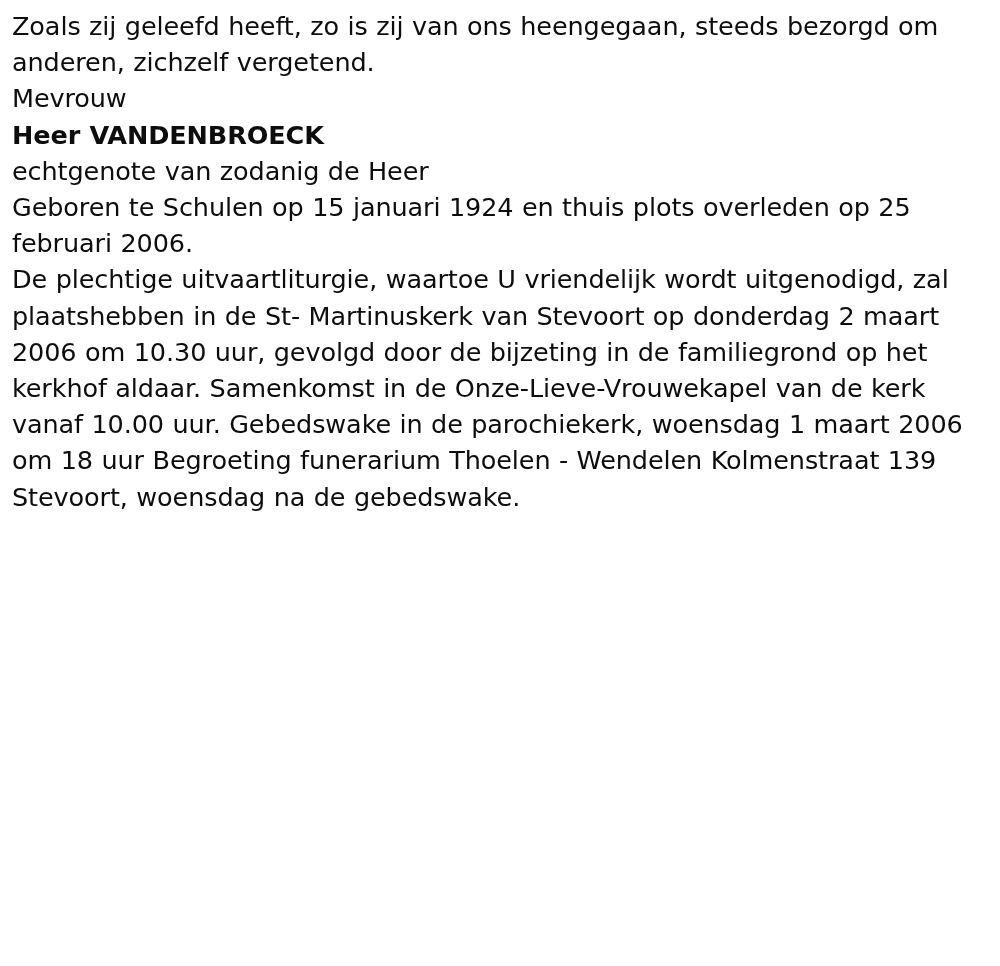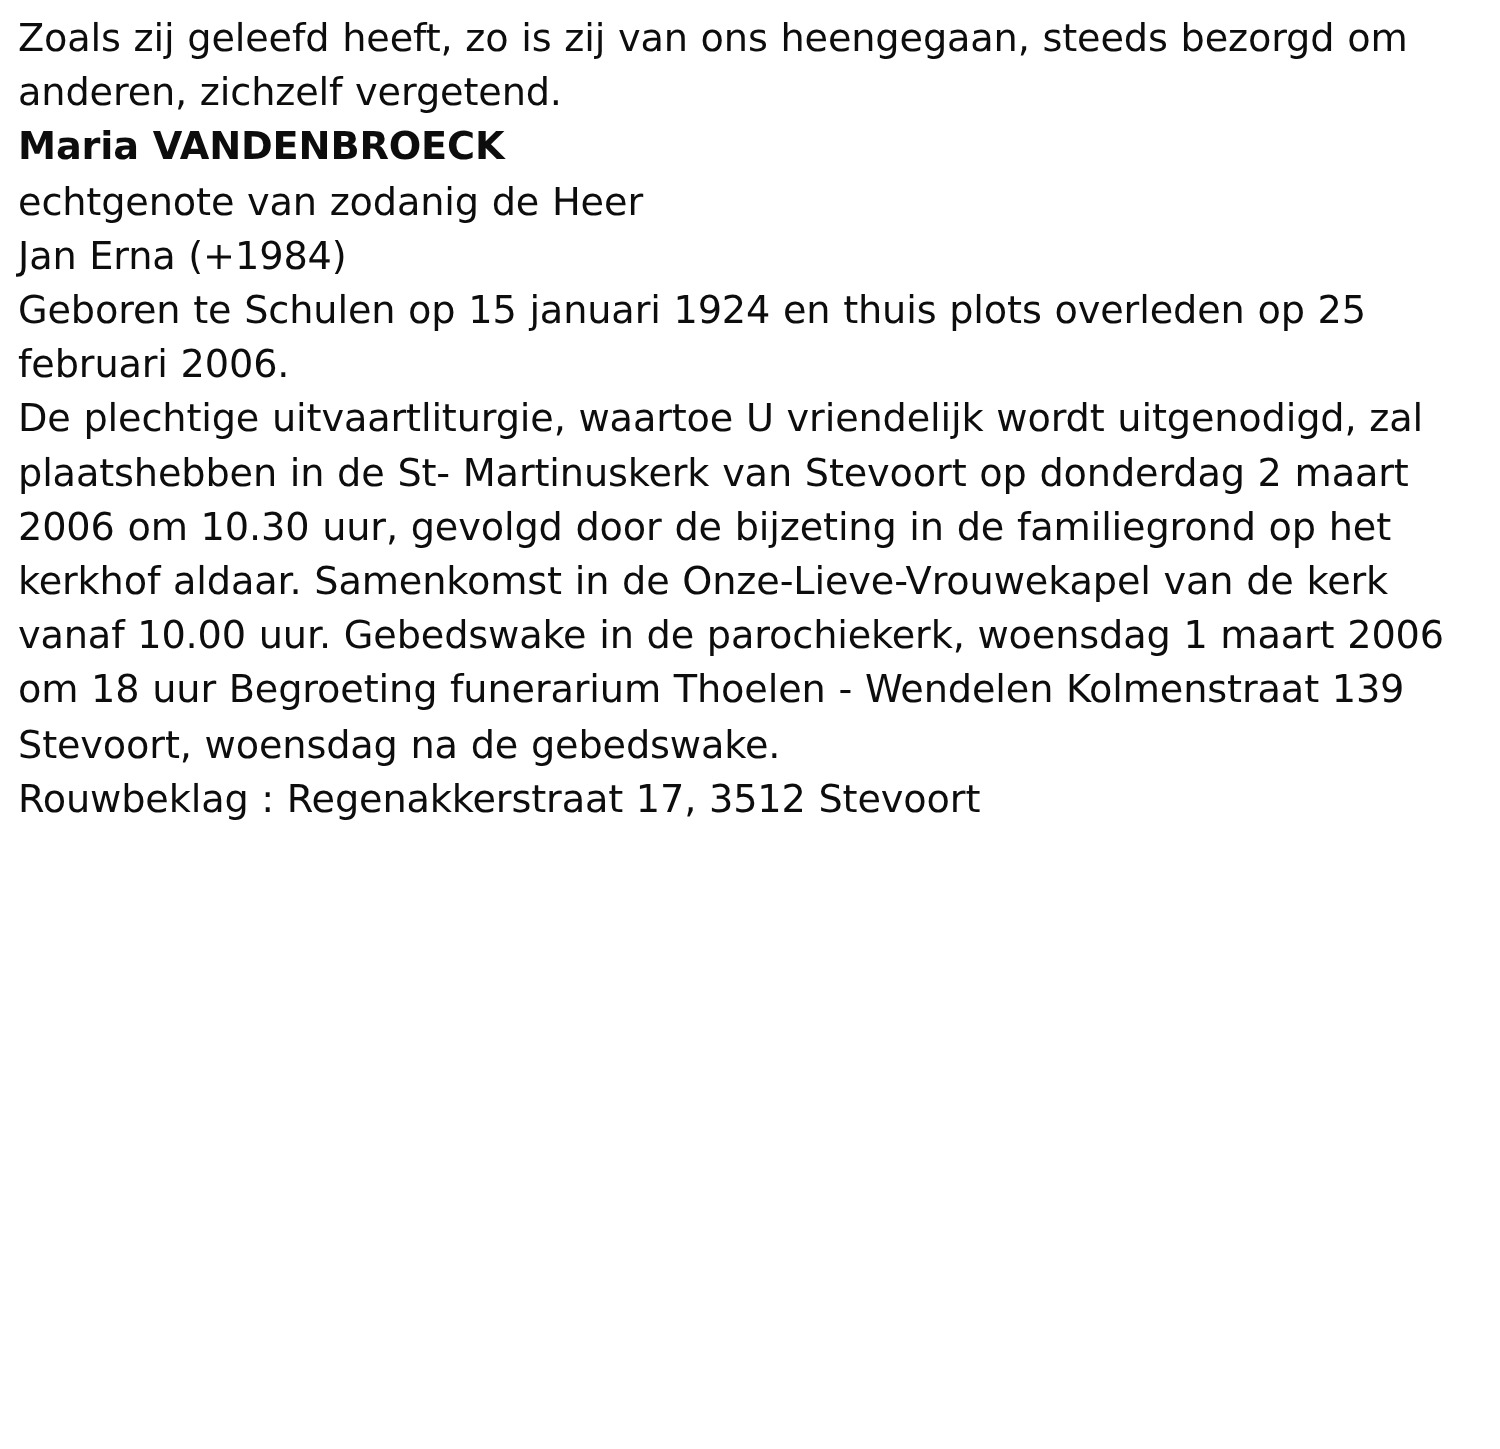--- a/index.html
+++ b/index.html
@@ -41,27 +41,26 @@
     max-width: 980px;
   }
 </style>
 </head>
 <body>
 
 <div class="page">
 
   <p class="para block-justify">Zoals zij geleefd heeft, zo is zij van ons heengegaan, steeds bezorgd om anderen, zichzelf vergetend.</p>
 
+  <p class="para gap-lg">Mevrouw</p>
 
-  <p class="para name">Maria VANDENBROECK</p>
+  <p class="para name">Heer VANDENBROECK</p>
 
   <p class="para">echtgenote van zodanig de Heer</p>
 
-  <p class="para">Jan Erna (+1984)</p>
 
   <p class="para gap-lg block-justify">Geboren te Schulen op 15 januari 1924 en thuis plots overleden op 25 februari 2006.</p>
 
   <p class="para gap-lg block-justify">De plechtige uitvaartliturgie, waartoe U vriendelijk wordt uitgenodigd, zal plaatshebben in de St- Martinuskerk van Stevoort op donderdag 2 maart 2006 om 10.30 uur, gevolgd door de bijzeting in de familiegrond op het kerkhof aldaar. Samenkomst in de Onze-Lieve-Vrouwekapel van de kerk vanaf 10.00 uur. Gebedswake in de parochiekerk, woensdag 1 maart 2006 om 18 uur Begroeting funerarium Thoelen - Wendelen Kolmenstraat 139 Stevoort, woensdag na de gebedswake.</p>
 
-  <p class="para gap-lg">Rouwbeklag : Regenakkerstraat 17, 3512 Stevoort</p>
 
 
 </div>
 
 </body></html>

